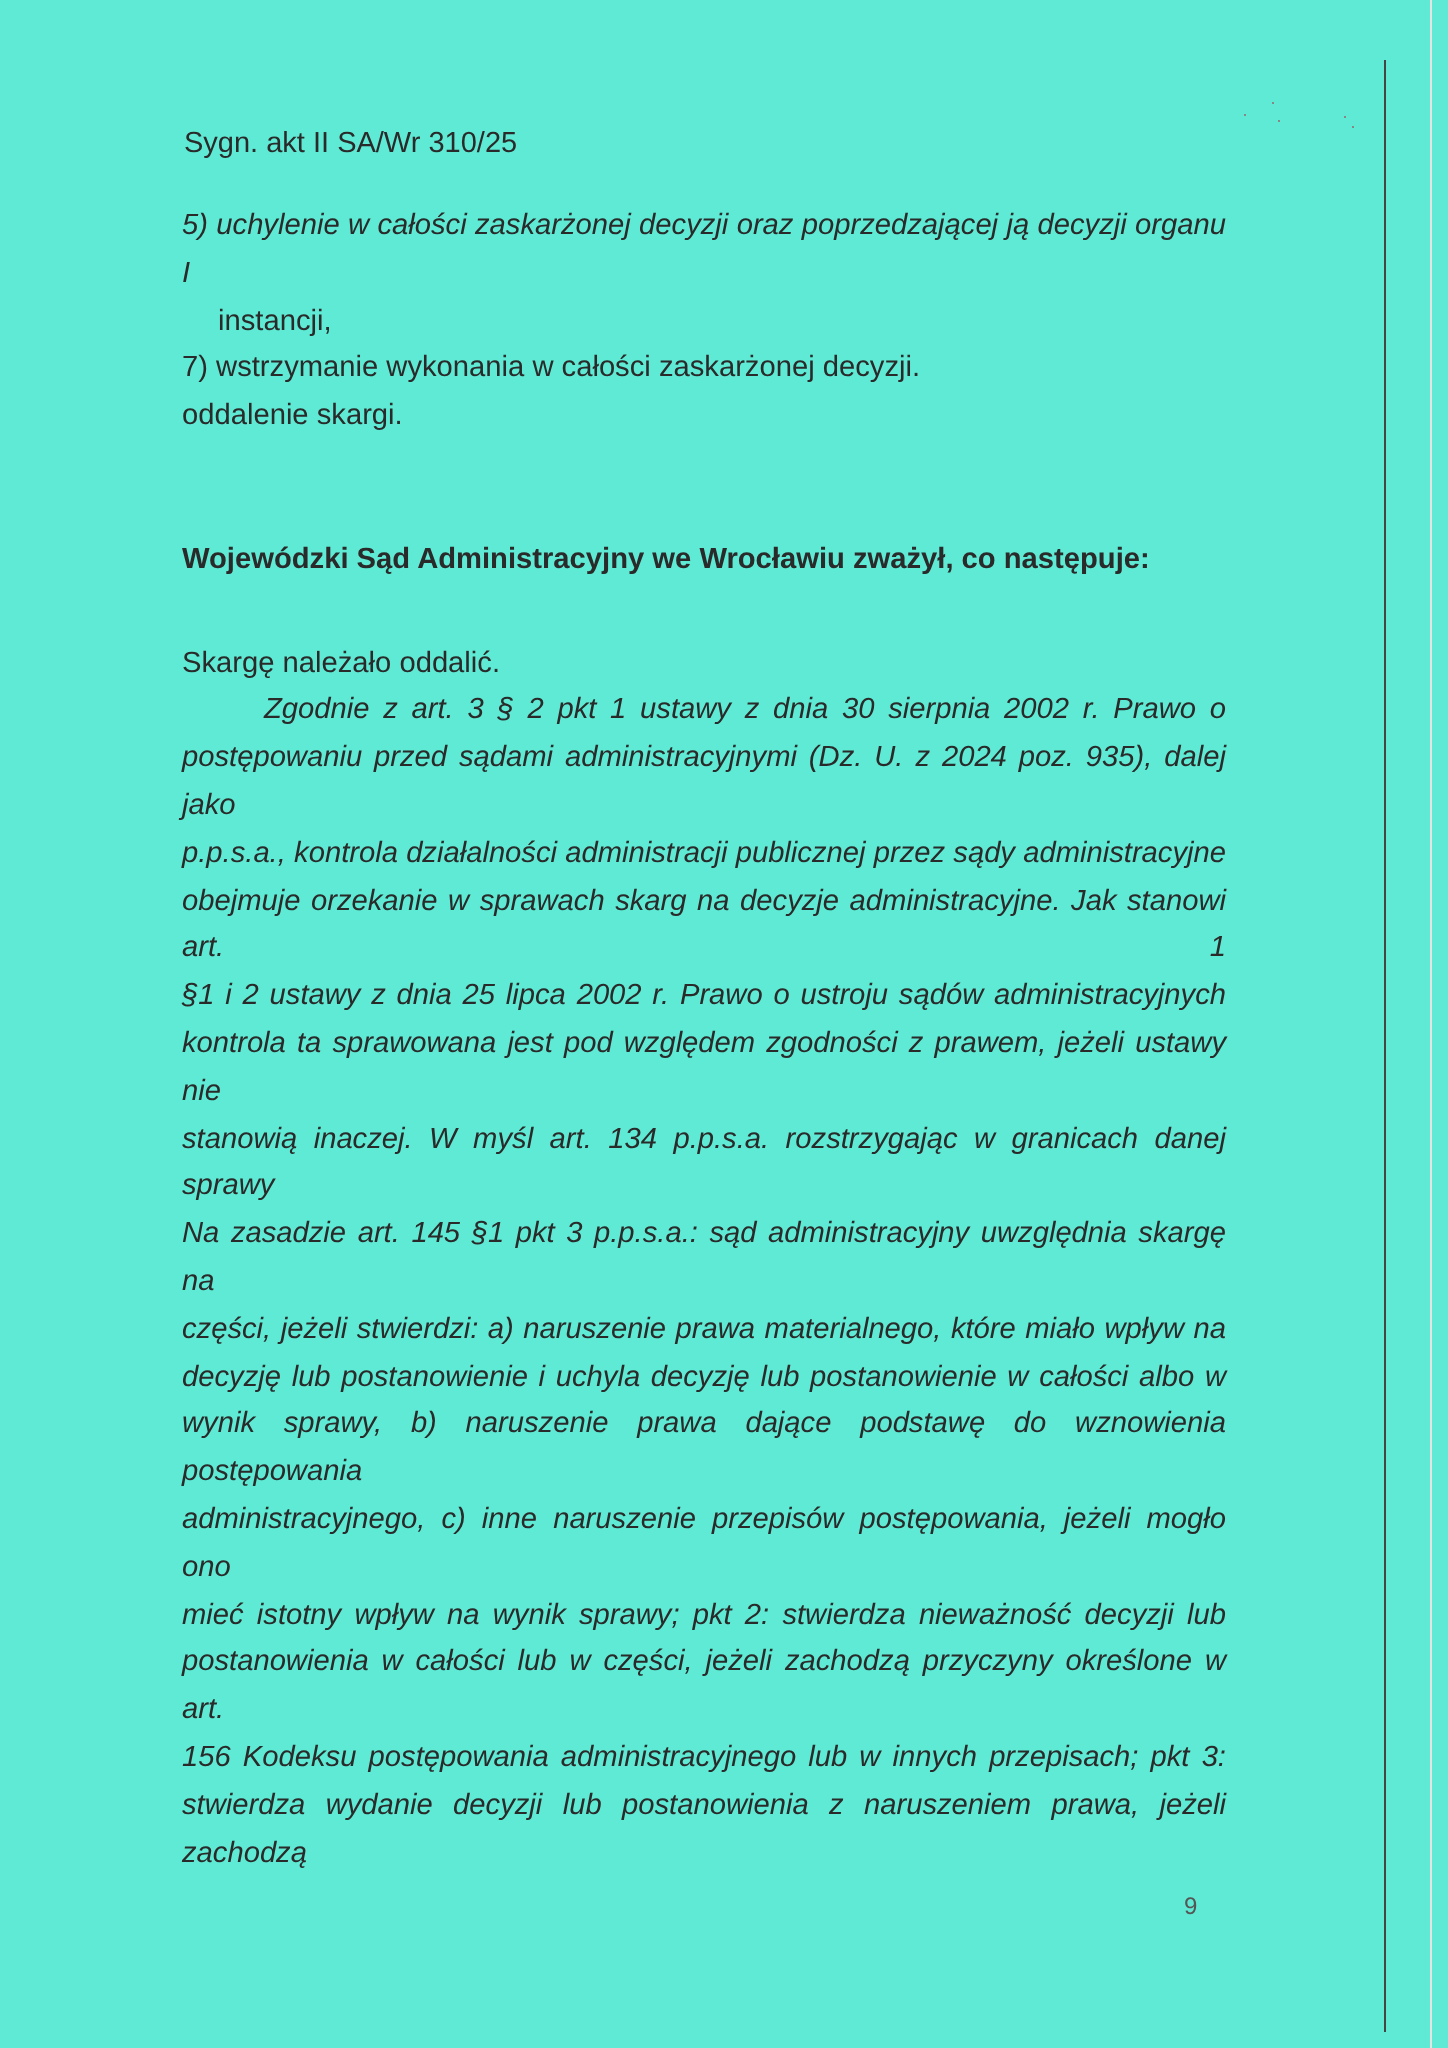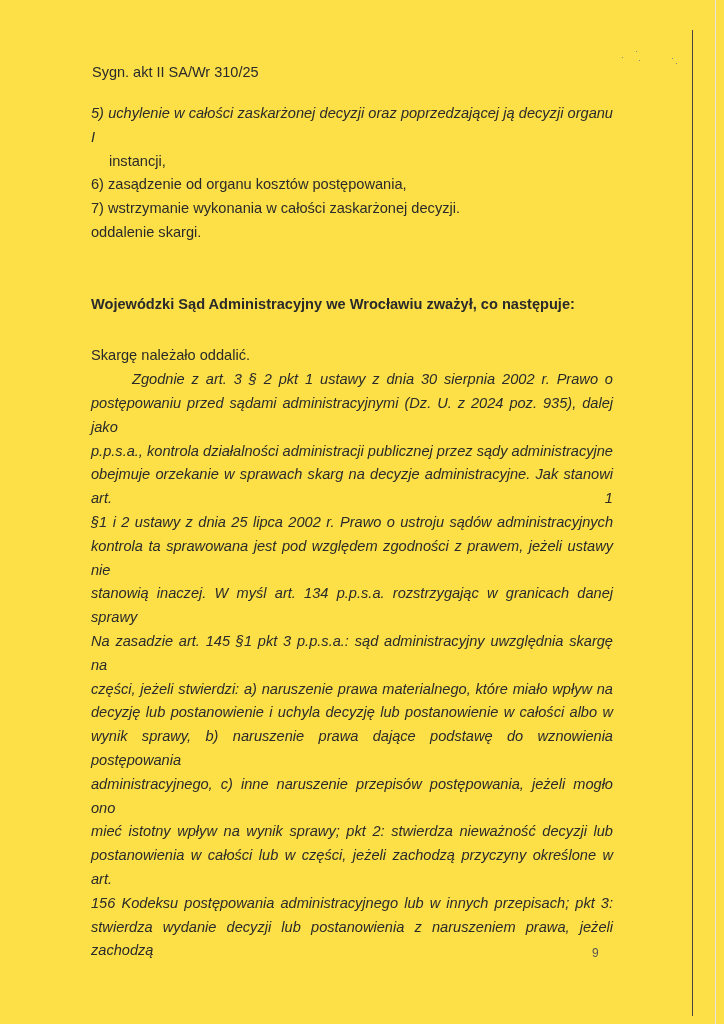--- a/index.html
+++ b/index.html
@@ -1,17 +1,17 @@
 <!DOCTYPE html>
 <html><head>
 <meta charset="utf-8">
 <style>
   html, body { margin: 0; padding: 0; background: #fff; }
   body { width: 724px; height: 1024px; position: relative; overflow: hidden; font-family: "Liberation Sans", sans-serif; color: #2a2a2a; }
-  .page { position: absolute; left: 0; top: 0; width: 724px; height: 1024px; background: #fde047; }
+  .page { position: absolute; left: 0; top: 0; width: 724px; height: 1024px; background: #5eead4; }
   .scan-line { position: absolute; left: 692px; top: 30px; width: 1px; height: 986px; background: #444; }
   .scan-line2 { position: absolute; left: 715px; top: 0; width: 1px; height: 1024px; background: #e4e4e4; }
   .speck { position: absolute; width: 1px; height: 1px; background: #888; }
   .sygn { position: absolute; left: 92px; top: 64px; font-size: 14.5px; }
   .body { position: absolute; left: 91px; top: 102px; width: 522px; font-size: 14.6px; line-height: 23.8px; }
   .line { display: block; white-space: nowrap; }
   .just { text-align: justify; text-align-last: justify; white-space: normal; font-style: italic; }
   .indent { padding-left: 41px; }
   .hang { padding-left: 18px; }
   .bold { font-weight: bold; }
@@ -29,23 +29,20 @@
   <div class="speck" style="left:639px;top:60px"></div>
   <div class="speck" style="left:672px;top:58px"></div>
   <div class="speck" style="left:676px;top:63px"></div>
 
   <div class="sygn">Sygn. akt II SA/Wr 310/25</div>
 
   <div class="body">
     <div>
       <span class="line just">5) uchylenie w całości zaskarżonej decyzji oraz poprzedzającej ją decyzji organu I</span>
       <span class="line hang">instancji,</span>
-    </div>
-    <div>
-      <span class="line">6) zasądzenie od organu  kosztów postępowania,</span>
     </div>
     <div>
       <span class="line">7) wstrzymanie wykonania w całości zaskarżonej decyzji.</span>
     </div>
     <div>
       <span class="line">oddalenie skargi.</span>
     </div>
     <div class="gap"></div>
     <span class="line bold" style="margin-top:24px">Wojewódzki Sąd Administracyjny we Wrocławiu zważył, co następuje:</span>
     <div class="gap" style="height:28px"></div>

